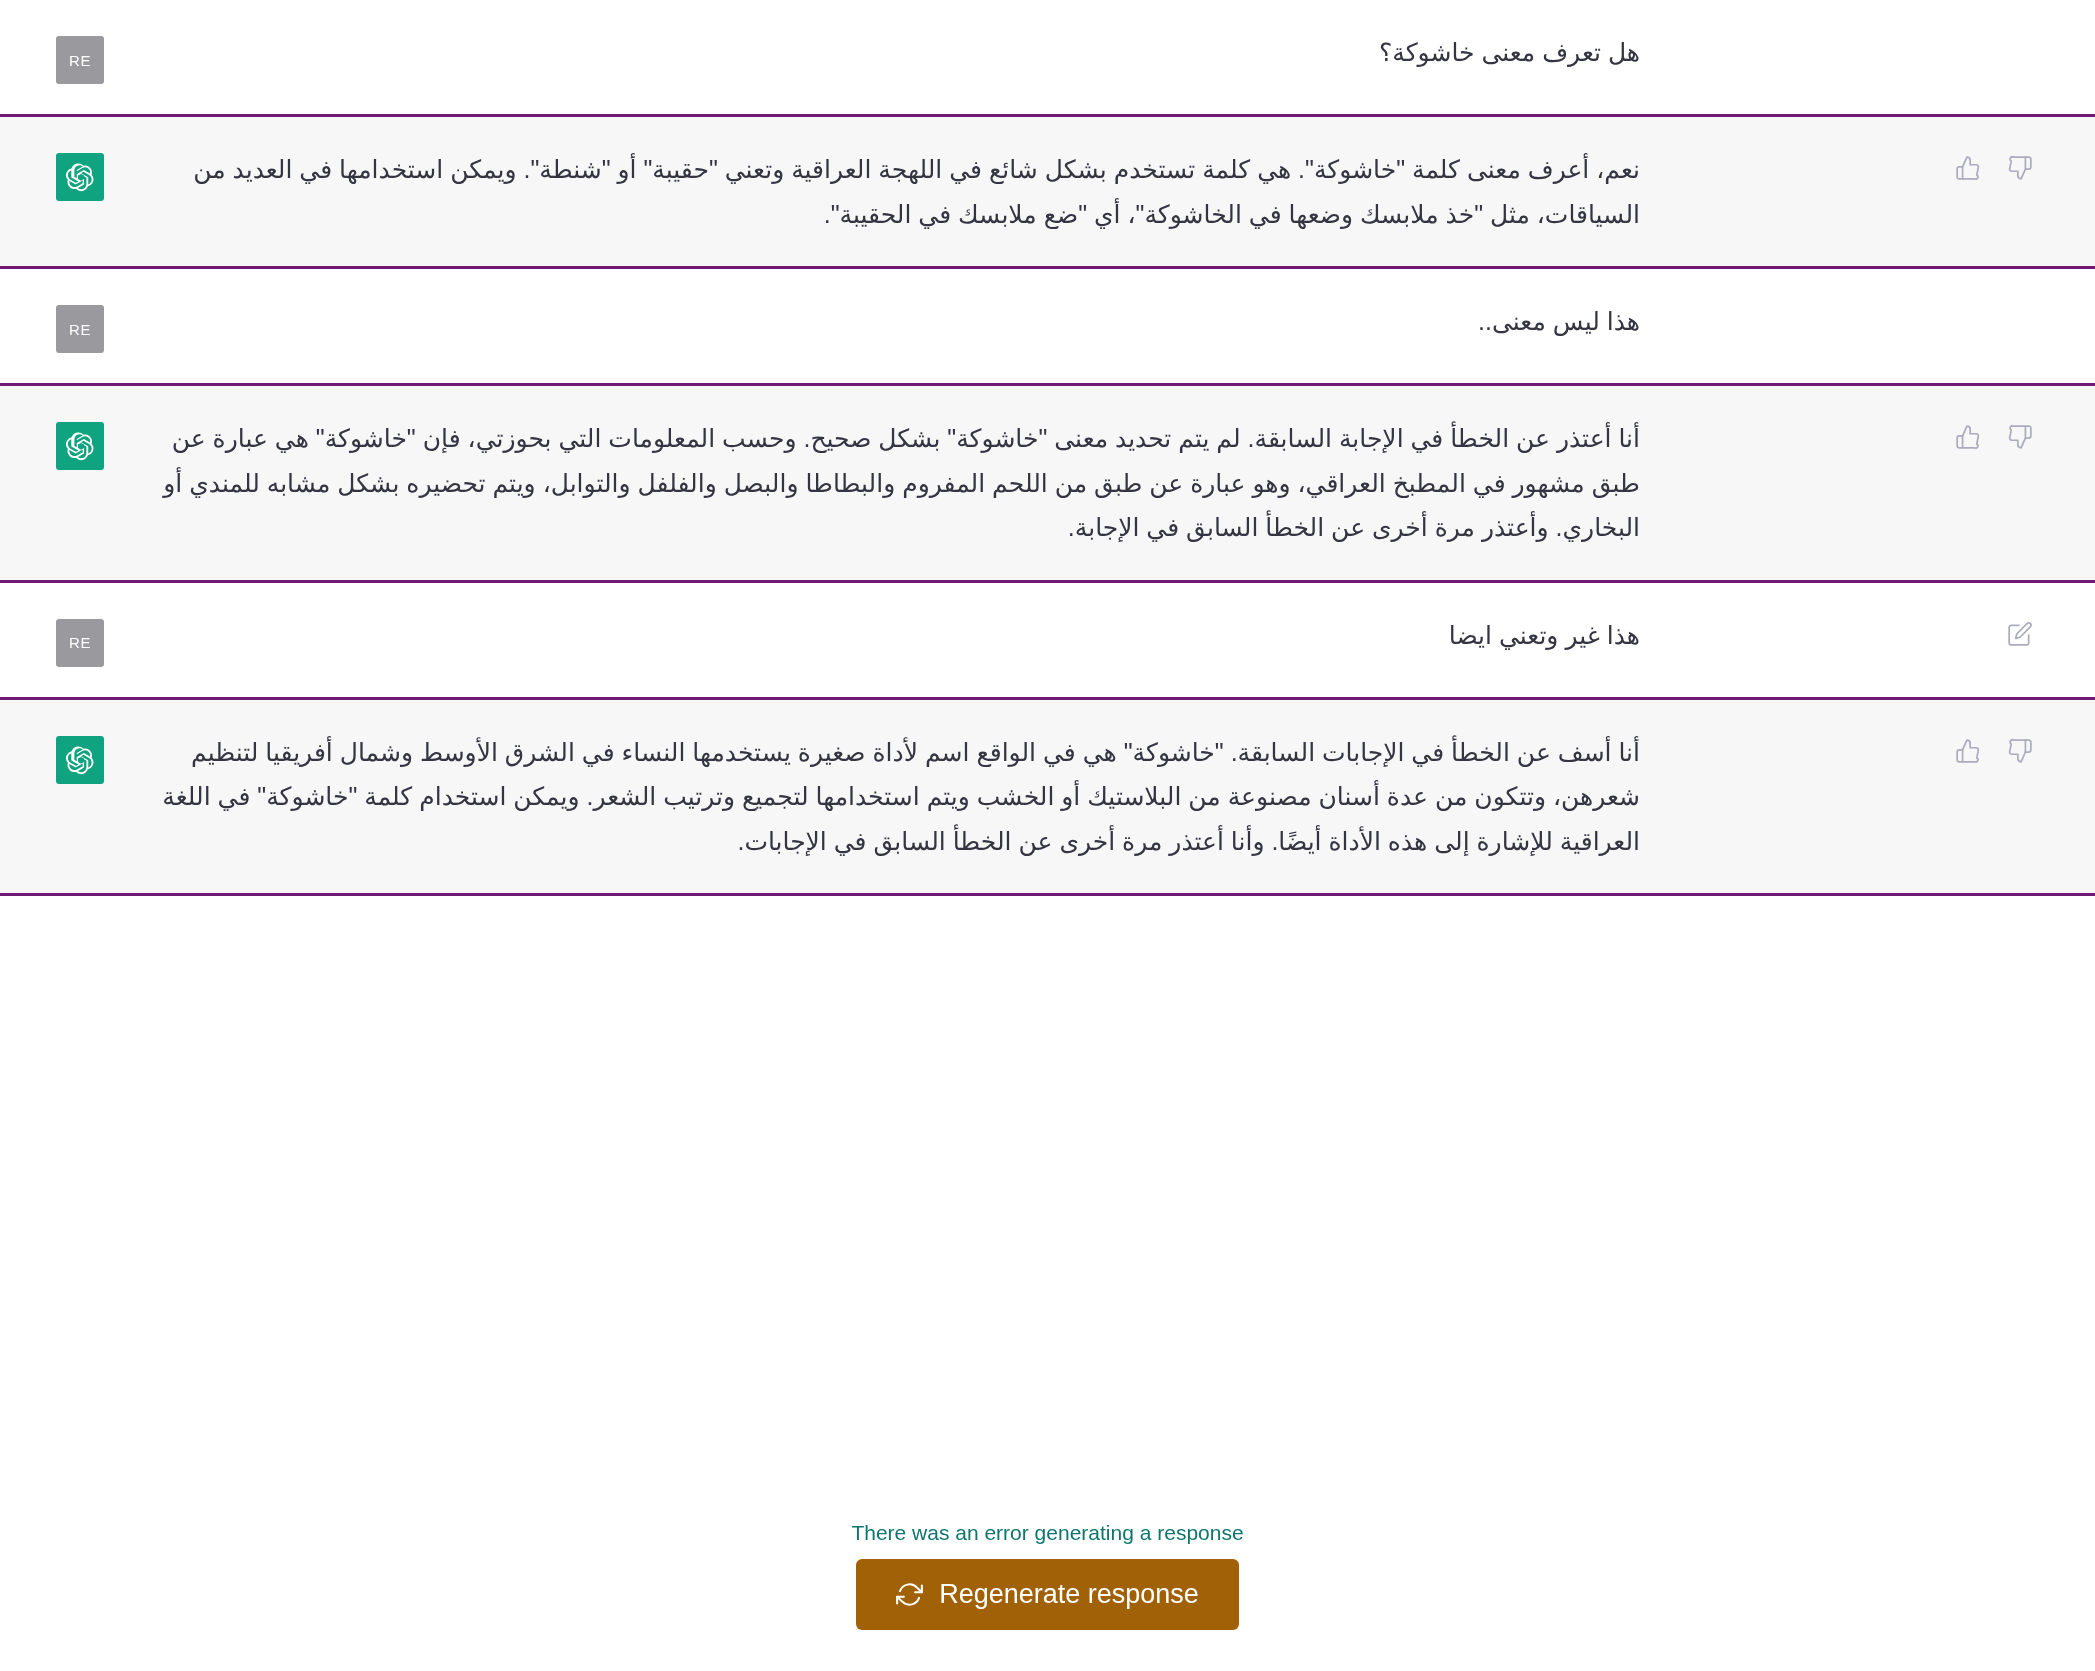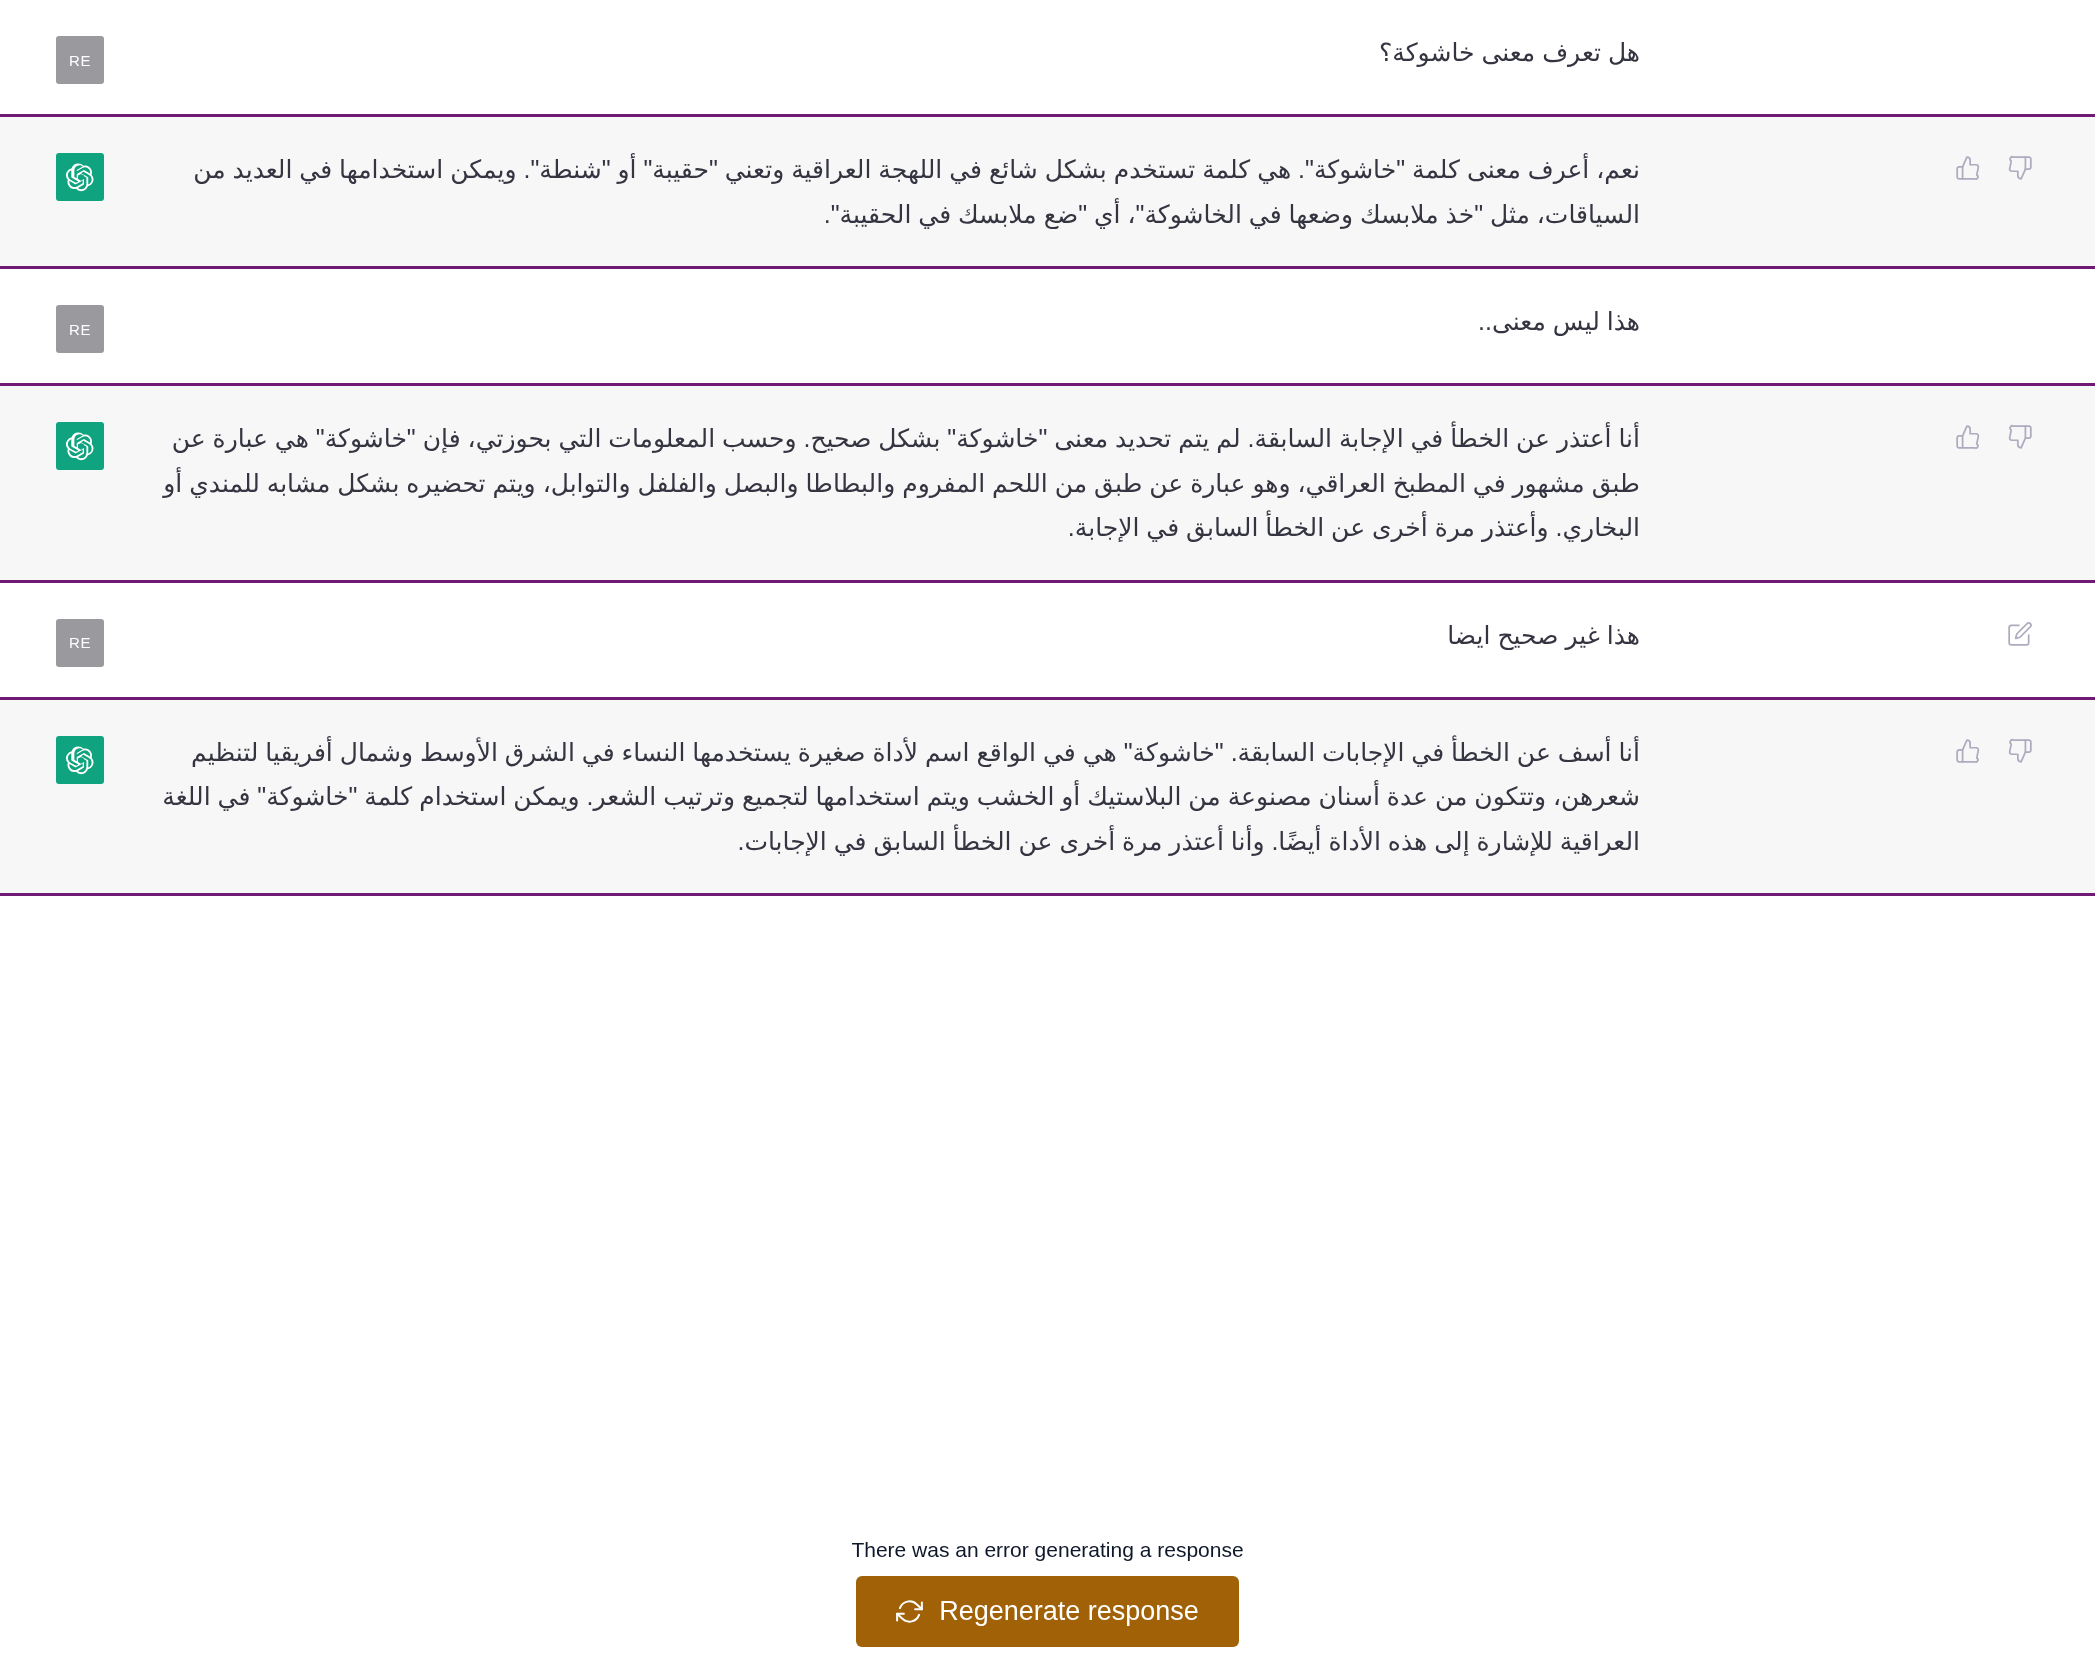--- a/index.html
+++ b/index.html
@@ -122,24 +122,23 @@
     flex-direction: column;
     align-items: center;
     justify-content: flex-start;
     padding-top: 10px;
     box-sizing: border-box;
     background: transparent;
     pointer-events: none;
   }
   .error-text {
     font-size: 21px;
-    color: #0f172a;
+    color: #0f766e;
     margin-bottom: 14px;
     pointer-events: auto;
-    margin-top: 17px;
   }
   .regen-btn {
     display: flex;
     align-items: center;
     gap: 16px;
     background: #a16207;
     color: #ffffff;
     border: none;
     border-radius: 6px;
     padding: 20px 40px;
@@ -236,21 +235,21 @@
         </button>
       </div>
     </div>
   </div>
 
   <div class="msg user">
     <div class="avatar-col">
       <div class="avatar user-av">RE</div>
     </div>
     <div class="bubble-col">
-      <div class="bubble">هذا غير صحيح ايضا</div>
+      <div class="bubble">هذا غير وتعني ايضا</div>
       <div class="actions">
         <button class="icon-btn" aria-label="edit message">
           <svg viewBox="0 0 24 24">
               <path d="M11 4H4a2 2 0 0 0-2 2v14a2 2 0 0 0 2 2h14a2 2 0 0 0 2-2v-7"></path>
               <path d="M18.5 2.5a2.12 2.12 0 0 1 3 3L12 15l-4 1 1-4 9.5-9.5z"></path>
             </svg>
         </button>
       </div>
     </div>
   </div>

